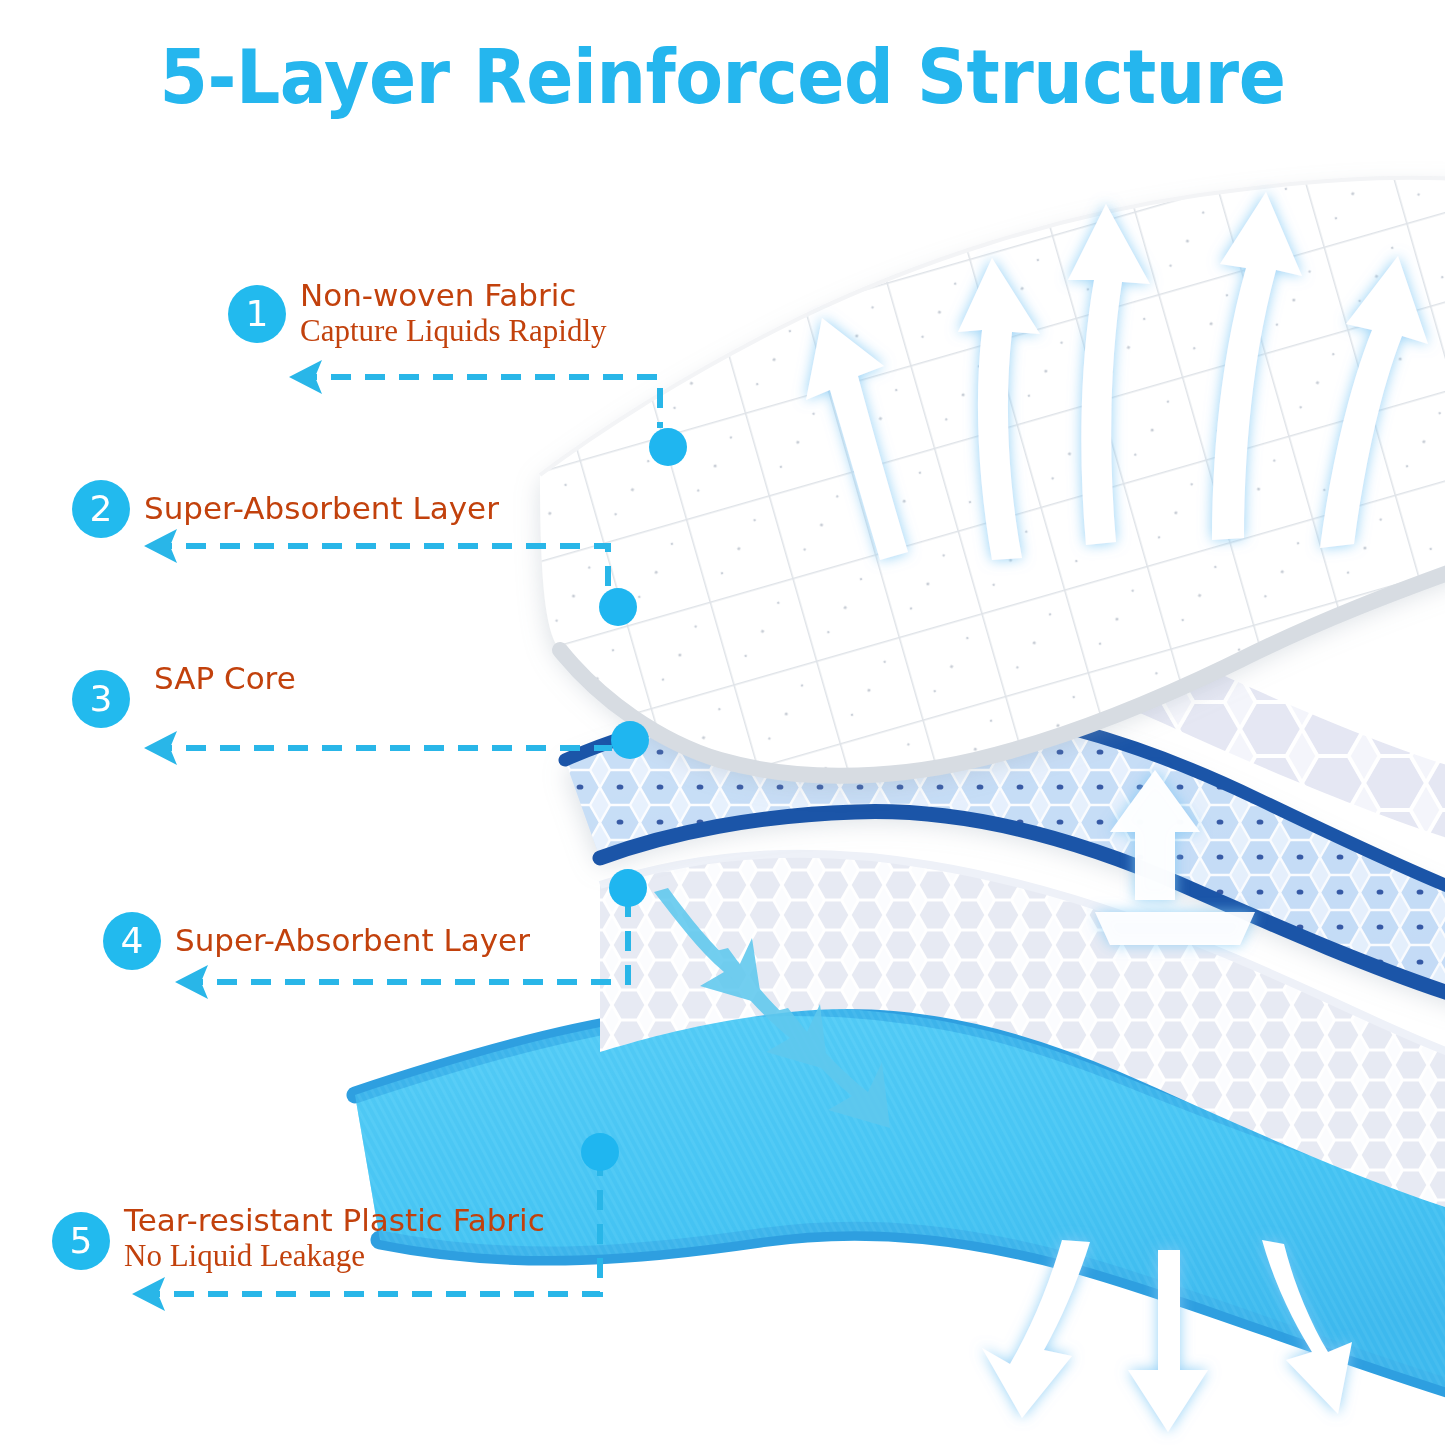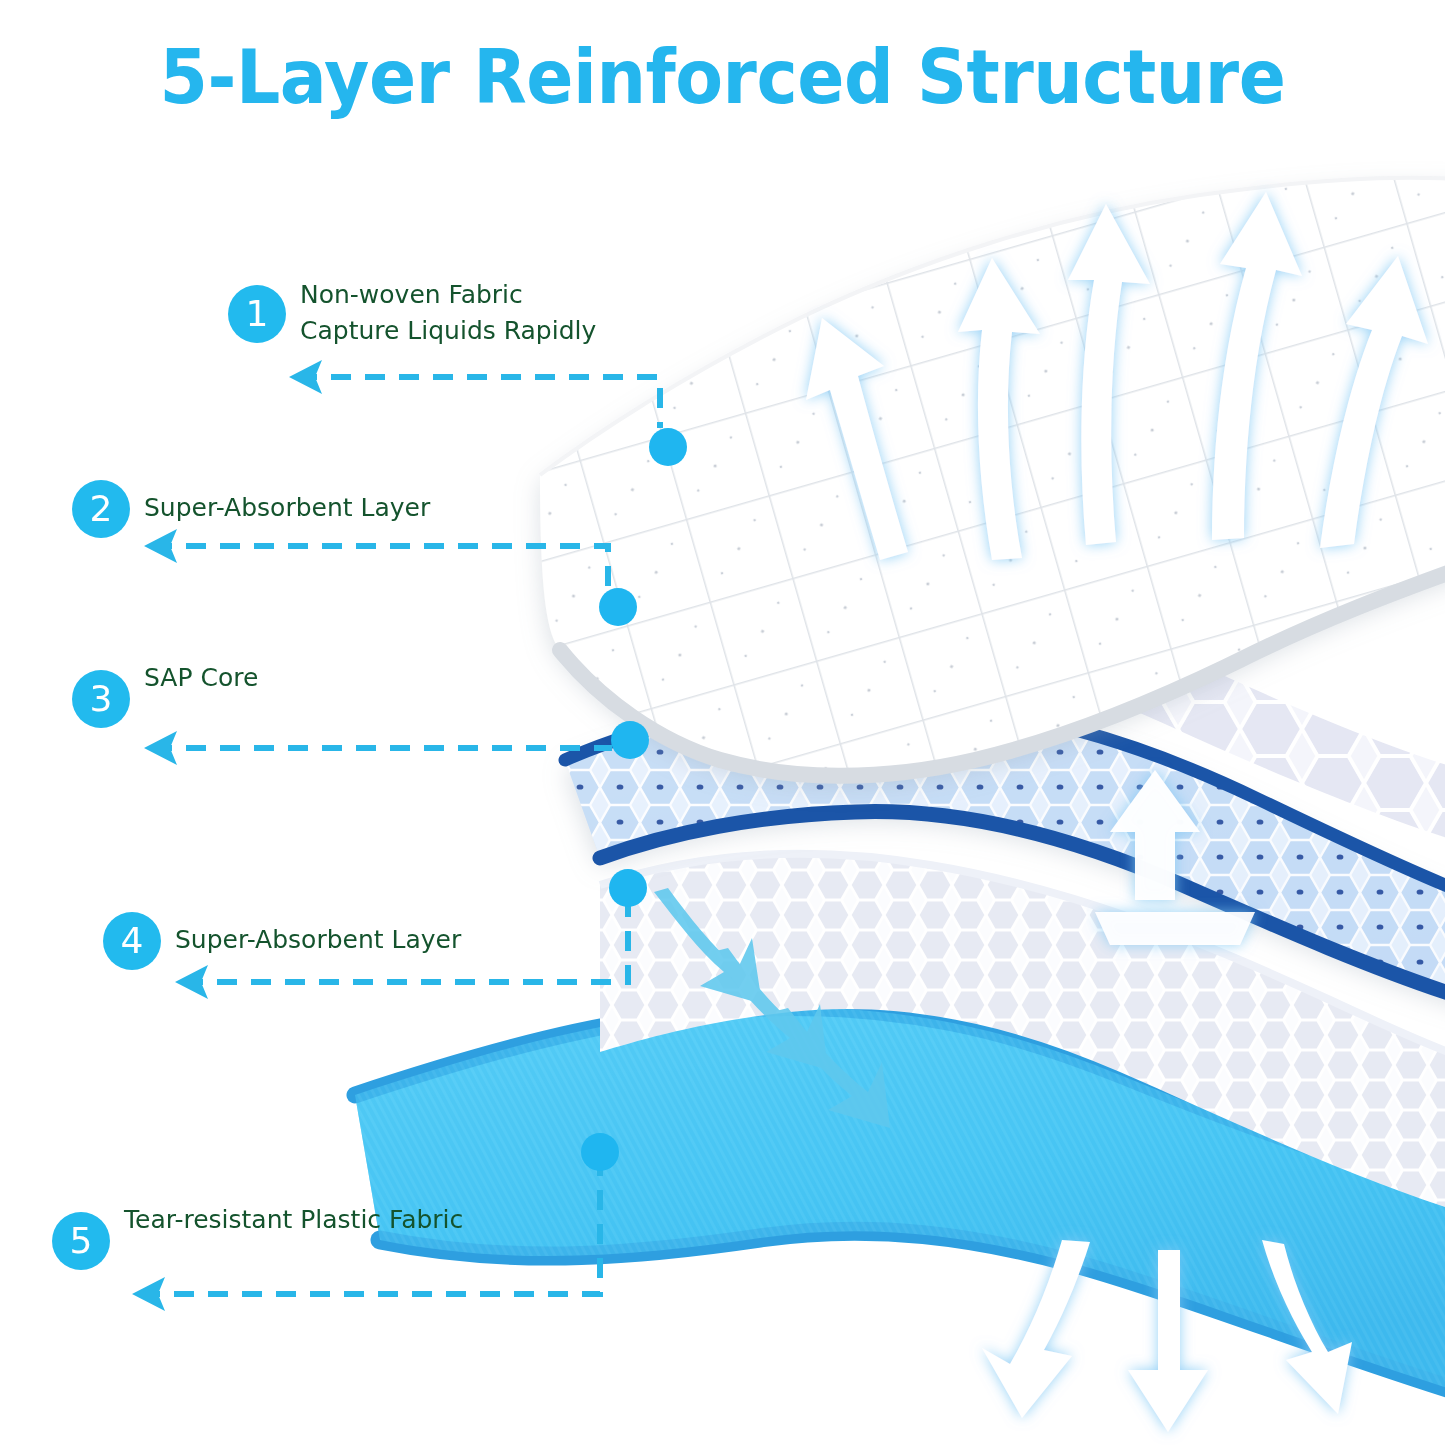--- a/index.html
+++ b/index.html
@@ -28,27 +28,27 @@
   .badge{
     position:absolute;left:0;top:0;
     width:58px;height:58px;border-radius:50%;
     background:#22BAEE;
     color:#ffffff;
     font-family:"DejaVu Sans", sans-serif;
     font-size:36px;line-height:58px;text-align:center;font-weight:normal;
   }
   .ctext{
     position:absolute;
-    color:#14532d;
-    font-family:"DejaVu Sans", sans-serif;
-    font-size:25px;line-height:36px;
+    color:#c2410c;
+    font-family:"DejaVu Sans", sans-serif;
+    font-size:31px;line-height:36px;
     white-space:nowrap;
     letter-spacing:0px;
   }
-  .ctext .l2{display:block;}
+  .ctext .l2{display:block;font-family:Liberation Serif, serif;}
   .conn{position:absolute;left:0;top:0;}
 </style>
 </head>
 <body>
 
 <div id="stage">
 
   <div id="title">5-Layer Reinforced Structure</div>
 
   <svg id="illus" viewBox="0 0 1445 1445">
@@ -234,21 +234,21 @@
     </div>
   </div>
   <svg class="conn" width="1445" height="1445" style="pointer-events:none;">
     <path d="M152 546 L608 546 L608 588" fill="none" stroke="#29B6E8" stroke-width="6" stroke-dasharray="20 14"></path>
     <path d="M144 546 L177 529 L170 546 L177 563 Z" fill="#29B6E8"></path>
     <circle cx="618" cy="607" r="19" fill="#1FB6F0"></circle>
   </svg>
 
   <div class="callout" style="left:72px;top:670px;">
     <div class="badge">3</div>
-    <div class="ctext" style="left:72px;top:-10px;">
+    <div class="ctext" style="left:82px;top:-10px;">
       <span>SAP Core</span>
     </div>
   </div>
   <svg class="conn" width="1445" height="1445" style="pointer-events:none;">
     <path d="M152 748 L612 748" fill="none" stroke="#29B6E8" stroke-width="6" stroke-dasharray="20 14"></path>
     <path d="M144 748 L177 731 L170 748 L177 765 Z" fill="#29B6E8"></path>
     <circle cx="630" cy="740" r="19" fill="#1FB6F0"></circle>
   </svg>
 
   <div class="callout" style="left:103px;top:912px;">
@@ -260,20 +260,21 @@
   <svg class="conn" width="1445" height="1445" style="pointer-events:none;">
     <path d="M183 982 L628 982 L628 906" fill="none" stroke="#29B6E8" stroke-width="6" stroke-dasharray="20 14"></path>
     <path d="M175 982 L208 965 L201 982 L208 999 Z" fill="#29B6E8"></path>
     <circle cx="628" cy="888" r="19" fill="#1FB6F0"></circle>
   </svg>
 
   <div class="callout" style="left:52px;top:1212px;">
     <div class="badge">5</div>
     <div class="ctext" style="left:72px;top:-10px;">
       <span>Tear-resistant Plastic Fabric</span>
+      <span class="l2">No Liquid Leakage</span>
     </div>
   </div>
   <svg class="conn" width="1445" height="1445" style="pointer-events:none;">
     <path d="M140 1294 L600 1294 L600 1170" fill="none" stroke="#29B6E8" stroke-width="6" stroke-dasharray="20 14"></path>
     <path d="M132 1294 L165 1277 L158 1294 L165 1311 Z" fill="#29B6E8"></path>
     <circle cx="600" cy="1152" r="19" fill="#1FB6F0"></circle>
   </svg>
 
 </div>
 

